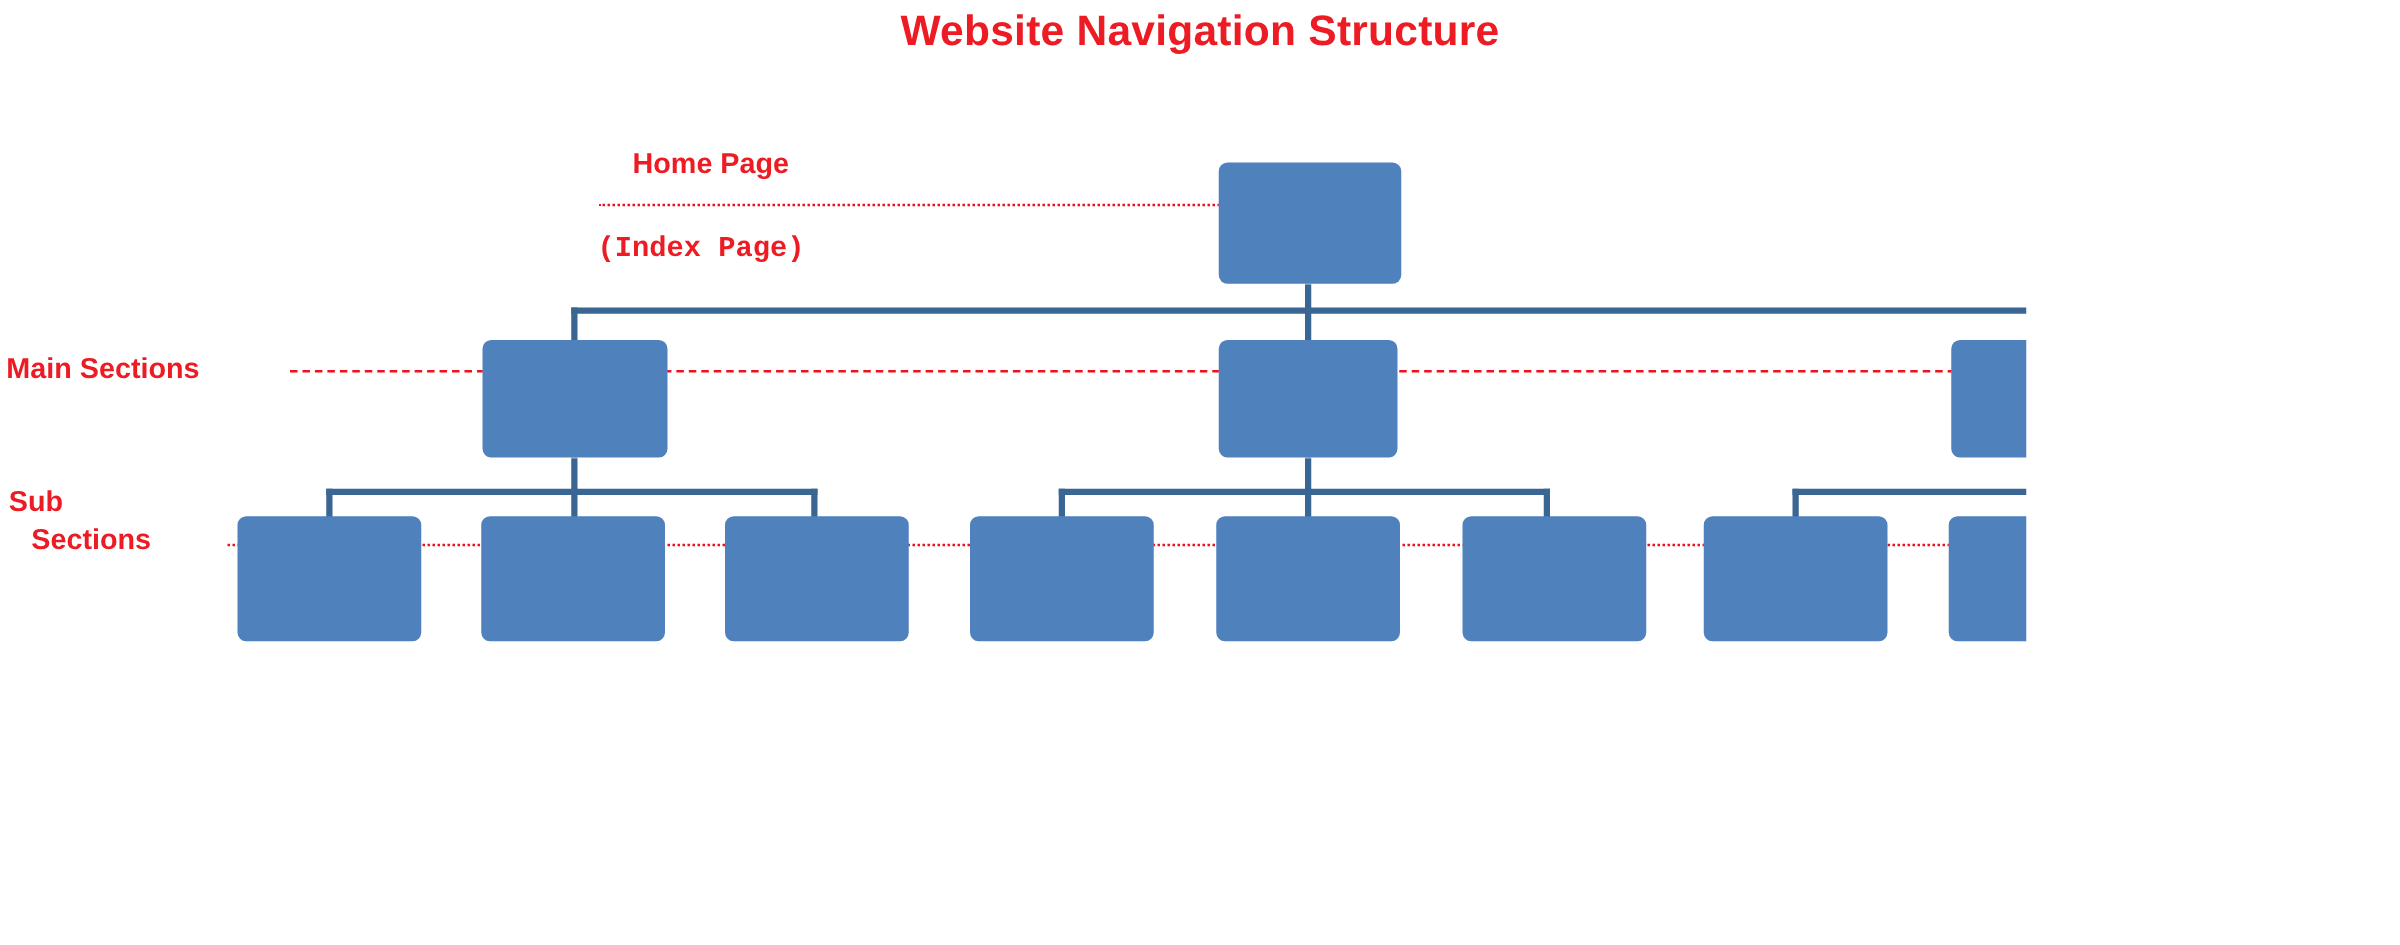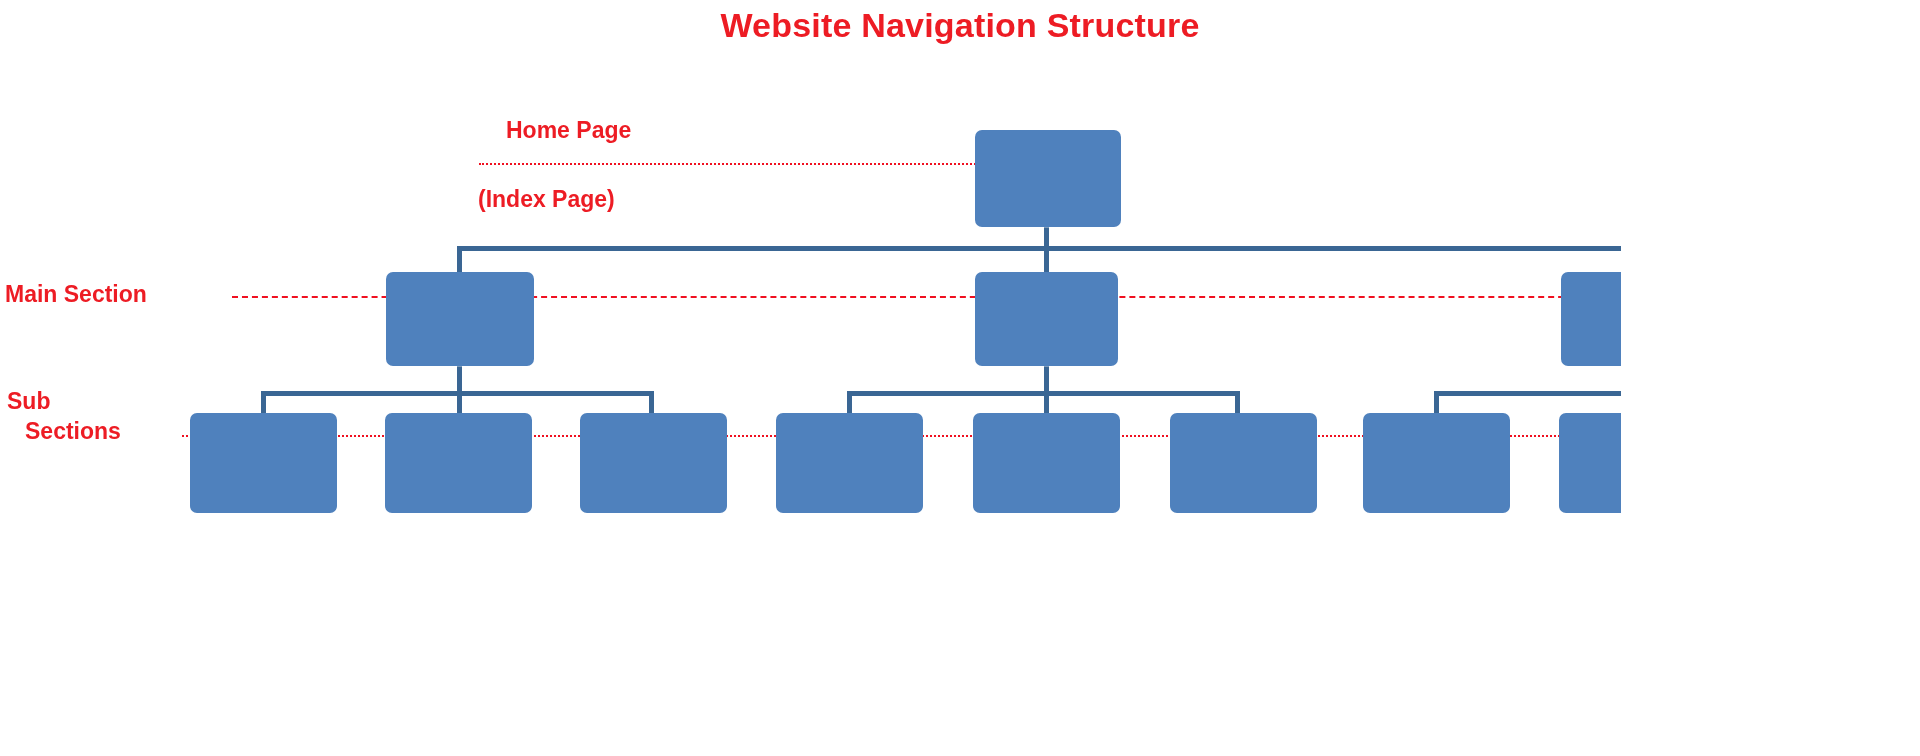--- a/index.html
+++ b/index.html
@@ -82,23 +82,23 @@
   }
 </style>
 </head>
 <body>
 
 <div id="canvas">
 
   <div id="chart-title">Website Navigation Structure</div>
 
   <div class="annot" style="left:478px; top:116px;margin-left:28px;">Home Page</div>
-  <div class="annot" style="left:478px; top:185px;">(Index Page)</div>
+  <div class="annot" style="left:478px; top:185px;font-family:Liberation Mono, monospace;">(Index Page)</div>
 
-  <div class="annot" style="left:5px; top:280px;">Main Section</div>
+  <div class="annot" style="left:5px; top:280px;">Main Sections</div>
 
   <div class="annot" style="left:7px; top:387px;">Sub</div>
   <div class="annot" style="left:7px; top:417px;margin-left:18px;">Sections</div>
 
   <div class="leader" style="left:479px; top:163px; width:500px;"></div>
 
   <div class="leader-dash" style="left:232px; top:296px; width:1372px;"></div>
 
   <div class="leader" style="left:182px; top:435px; width:1642px;"></div>
 

